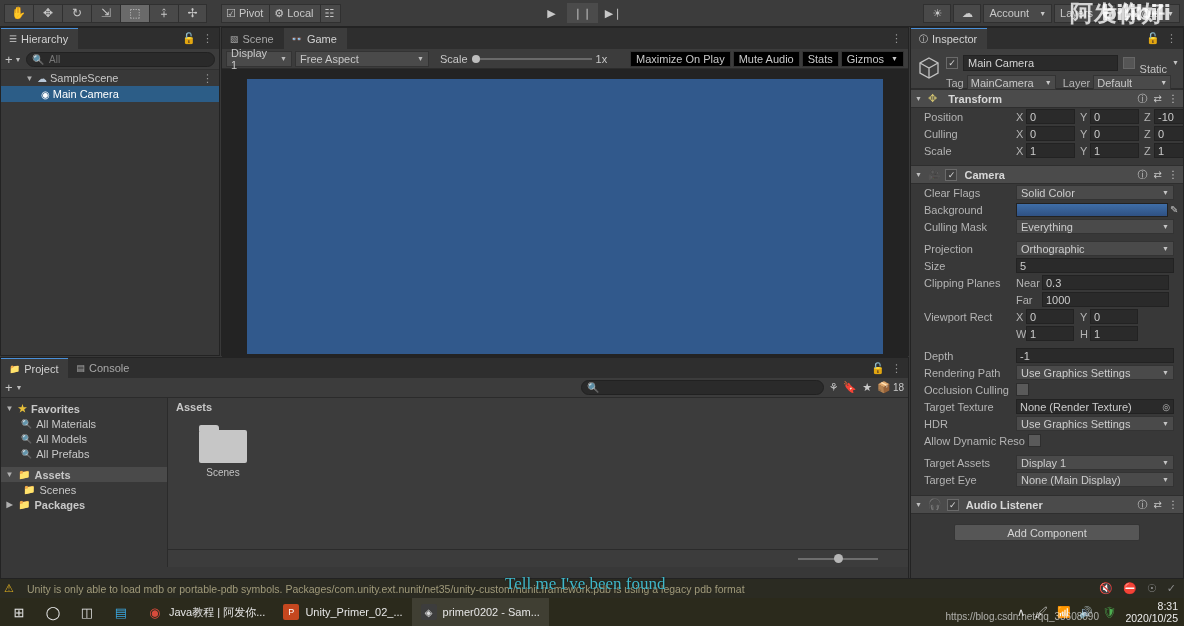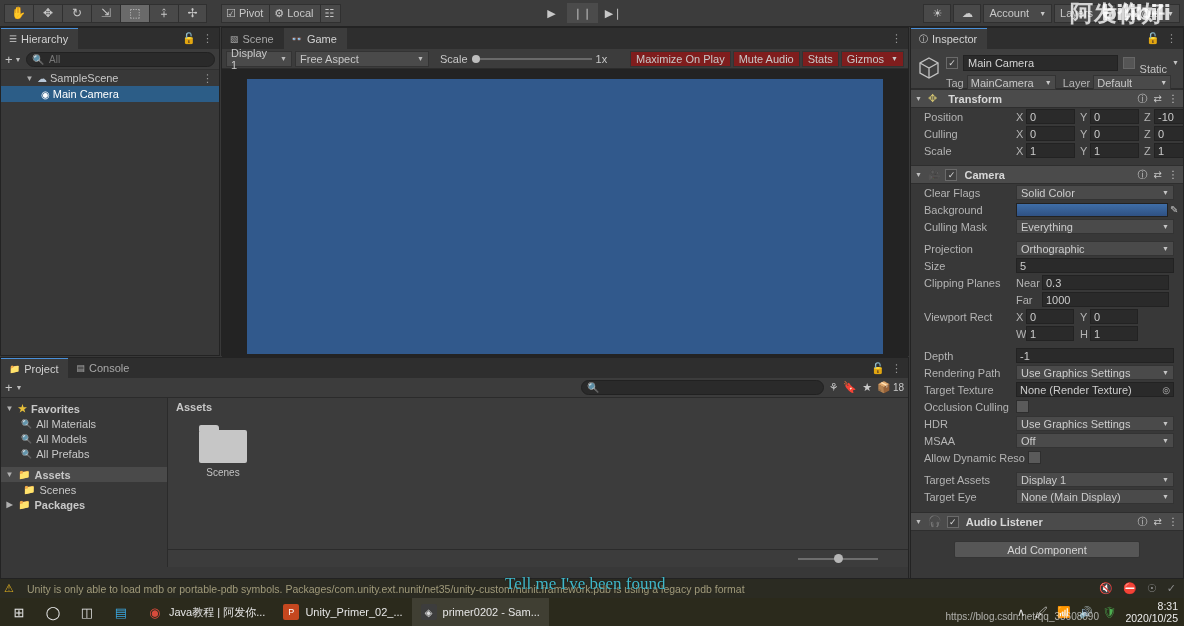--- a/index.html
+++ b/index.html
@@ -112,21 +112,21 @@
     height: 20px; background: #3c3c3c; display: flex; align-items: center;
     gap: 3px; padding: 0 4px; border-bottom: 1px solid #2c2c2c; font-size: 11px;
   }
   .gv-drop {
     height: 16px; background: #4a4a4a; border: 1px solid #333;
     display: flex; align-items: center; padding: 0 4px; gap: 6px;
     color: #c8c8c8; font-size: 11px;
   }
   .gv-drop .carat { font-size: 7px; color: #bbb; margin-left: auto; }
   .gv-btn {
-    height: 16px; background: #7f1d1d; border: 1px solid #333;
+    height: 16px; background: #000000; border: 1px solid #333;
     display: flex; align-items: center; padding: 0 5px; color: #c8c8c8;
     font-size: 11px;
   }
   .slider-wrap { display: flex; align-items: center; gap: 4px; color:#c8c8c8; }
   .slider-track { width: 120px; height: 2px; background: #6a6a6a; position: relative; }
   .slider-knob {
     position: absolute; left: 0; top: -3px; width: 8px; height: 8px;
     border-radius: 50%; background: #bdbdbd;
   }
   .gv-canvas-area {
@@ -685,41 +685,34 @@
         <div class="field" style="width:158px">-1</div>
       </div>
       <div class="prop">
         <span class="lbl">Rendering Path</span>
         <div class="dropfield" style="width:158px">
           <span>Use Graphics Settings</span>
           <span class="carat">▼</span>
         </div>
       </div>
       <div class="prop">
+        <span class="lbl">Occlusion Culling</span>
+        <div class="smallchk"></div>
+      </div>
+      <div class="prop">
         <span class="lbl">Target Texture</span>
         <div class="field" style="width:158px;position:relative">
           <span>None (Render Texture)</span>
           <span style="position:absolute;right:3px;font-size:9px;color:#b8b8b8">◎</span>
         </div>
       </div>
       <div class="prop">
-        <span class="lbl">Occlusion Culling</span>
-        <div class="smallchk"></div>
-      </div>
-      <div class="prop">
         <span class="lbl">HDR</span>
         <div class="dropfield" style="width:158px">
           <span>Use Graphics Settings</span>
-          <span class="carat">▼</span>
-        </div>
-      </div>
-      <div class="prop">
-        <span class="lbl">MSAA</span>
-        <div class="dropfield" style="width:158px">
-          <span>Off</span>
           <span class="carat">▼</span>
         </div>
       </div>
       <div class="prop">
         <span class="lbl" style="width:104px">Allow Dynamic Reso</span>
         <div class="smallchk"></div>
       </div>
       <div style="height:5px"></div>
       <div class="prop">
         <span class="lbl">Target Assets</span>

